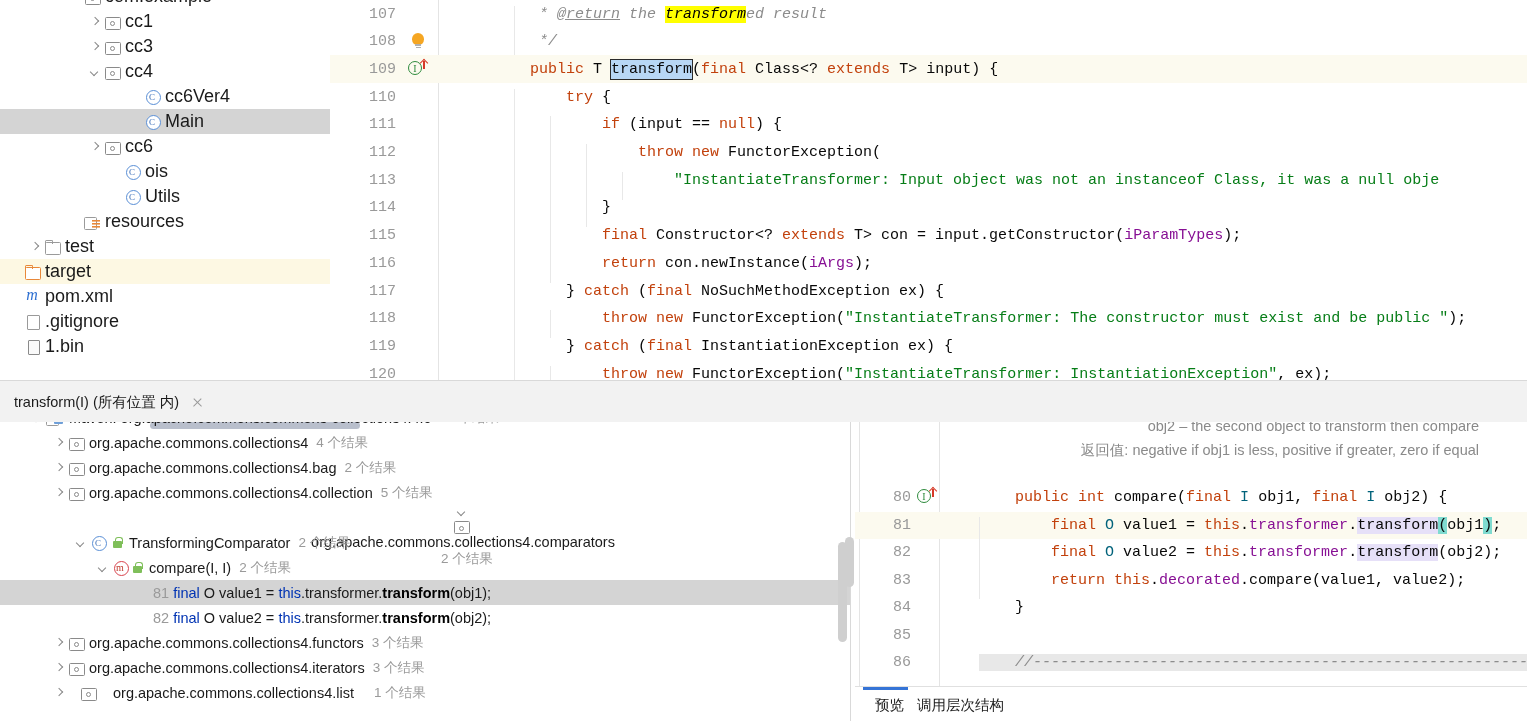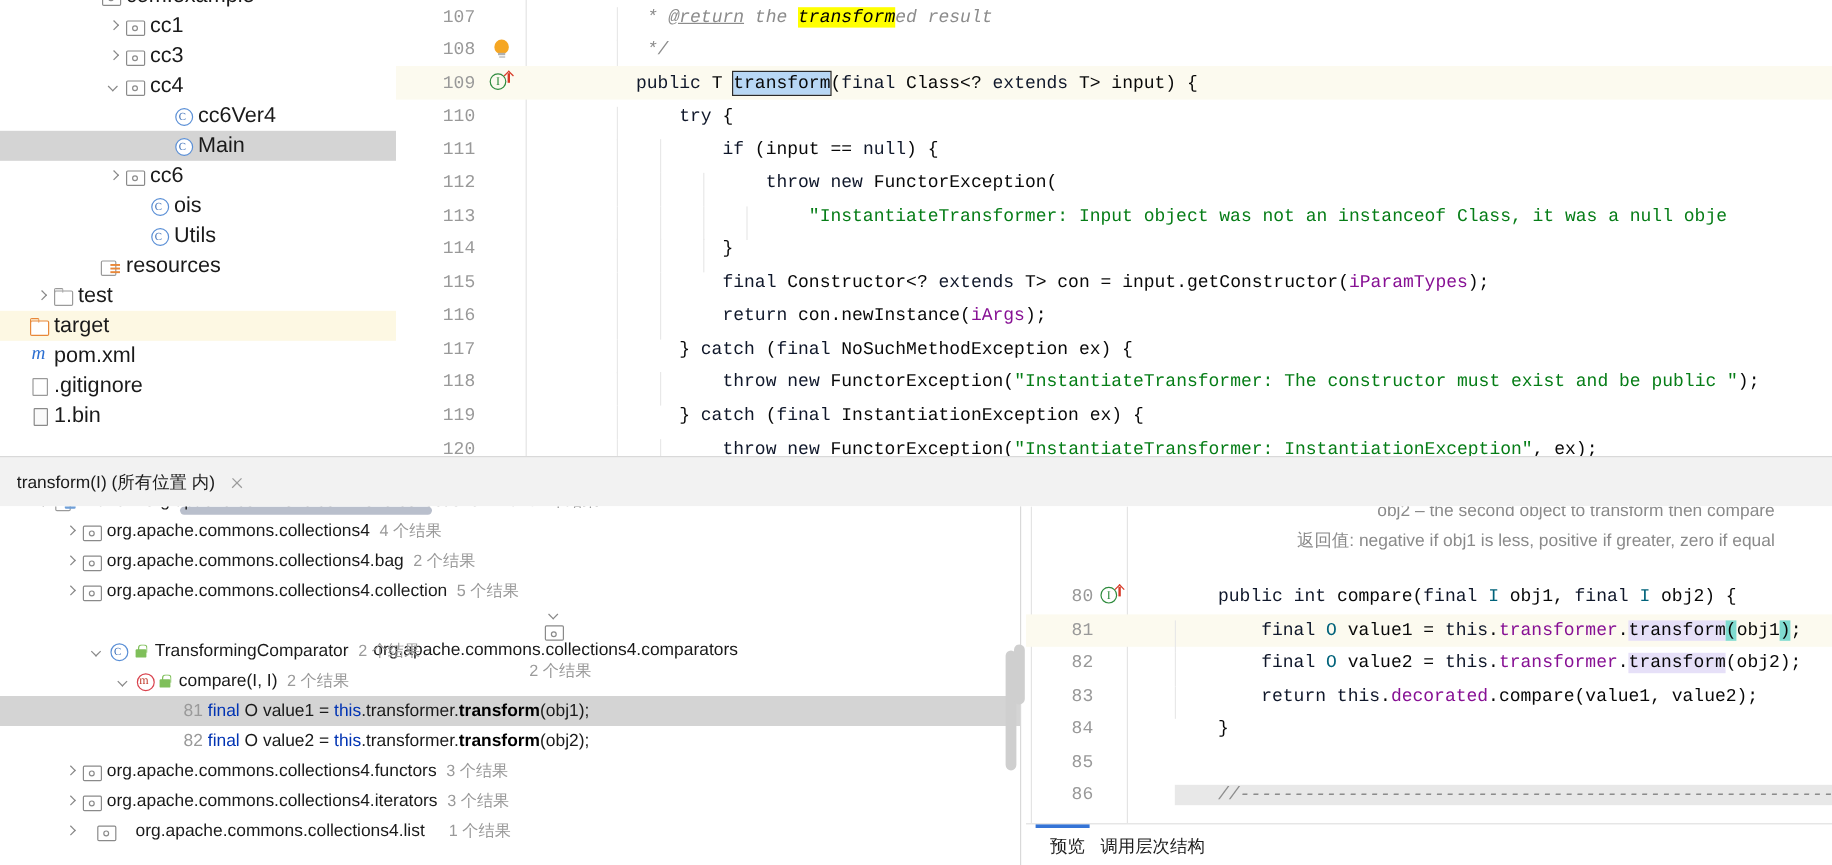--- a/index.html
+++ b/index.html
@@ -124,21 +124,21 @@
   .lnum {
     width:72px; text-align:right; padding-right:6px; flex:none;
     color:#999999; font-family:"Liberation Mono", monospace; font-size:15px;
   }
   .gutter-mark { width:36px; flex:none; position:relative; height:28px; }
   .code-text { flex:1; padding-left:56px; position:relative; }
   
   .iguide { position:absolute; top:0; width:1px; height:28px; background:#e8e8e8; }
 
   
-  .kw { color:#0f172a; }
+  .kw { color:#c2410c; }
   .str { color:#067d17; }
   .cmt { color:#8c8c8c; font-style:italic; }
   .fld { color:#871094; }
   .mth { color:#00627a; }
   .hl-yellow { background:#ffff00; color:#000; font-style:italic; }
   .hl-ident {
     background:#b8d7f5; outline:1px solid #2b2b2b; padding:1px 0;
   }
   .hl-lav { background:#e6e0f8; }
   .hl-teal { background:#7fdbd0; }

